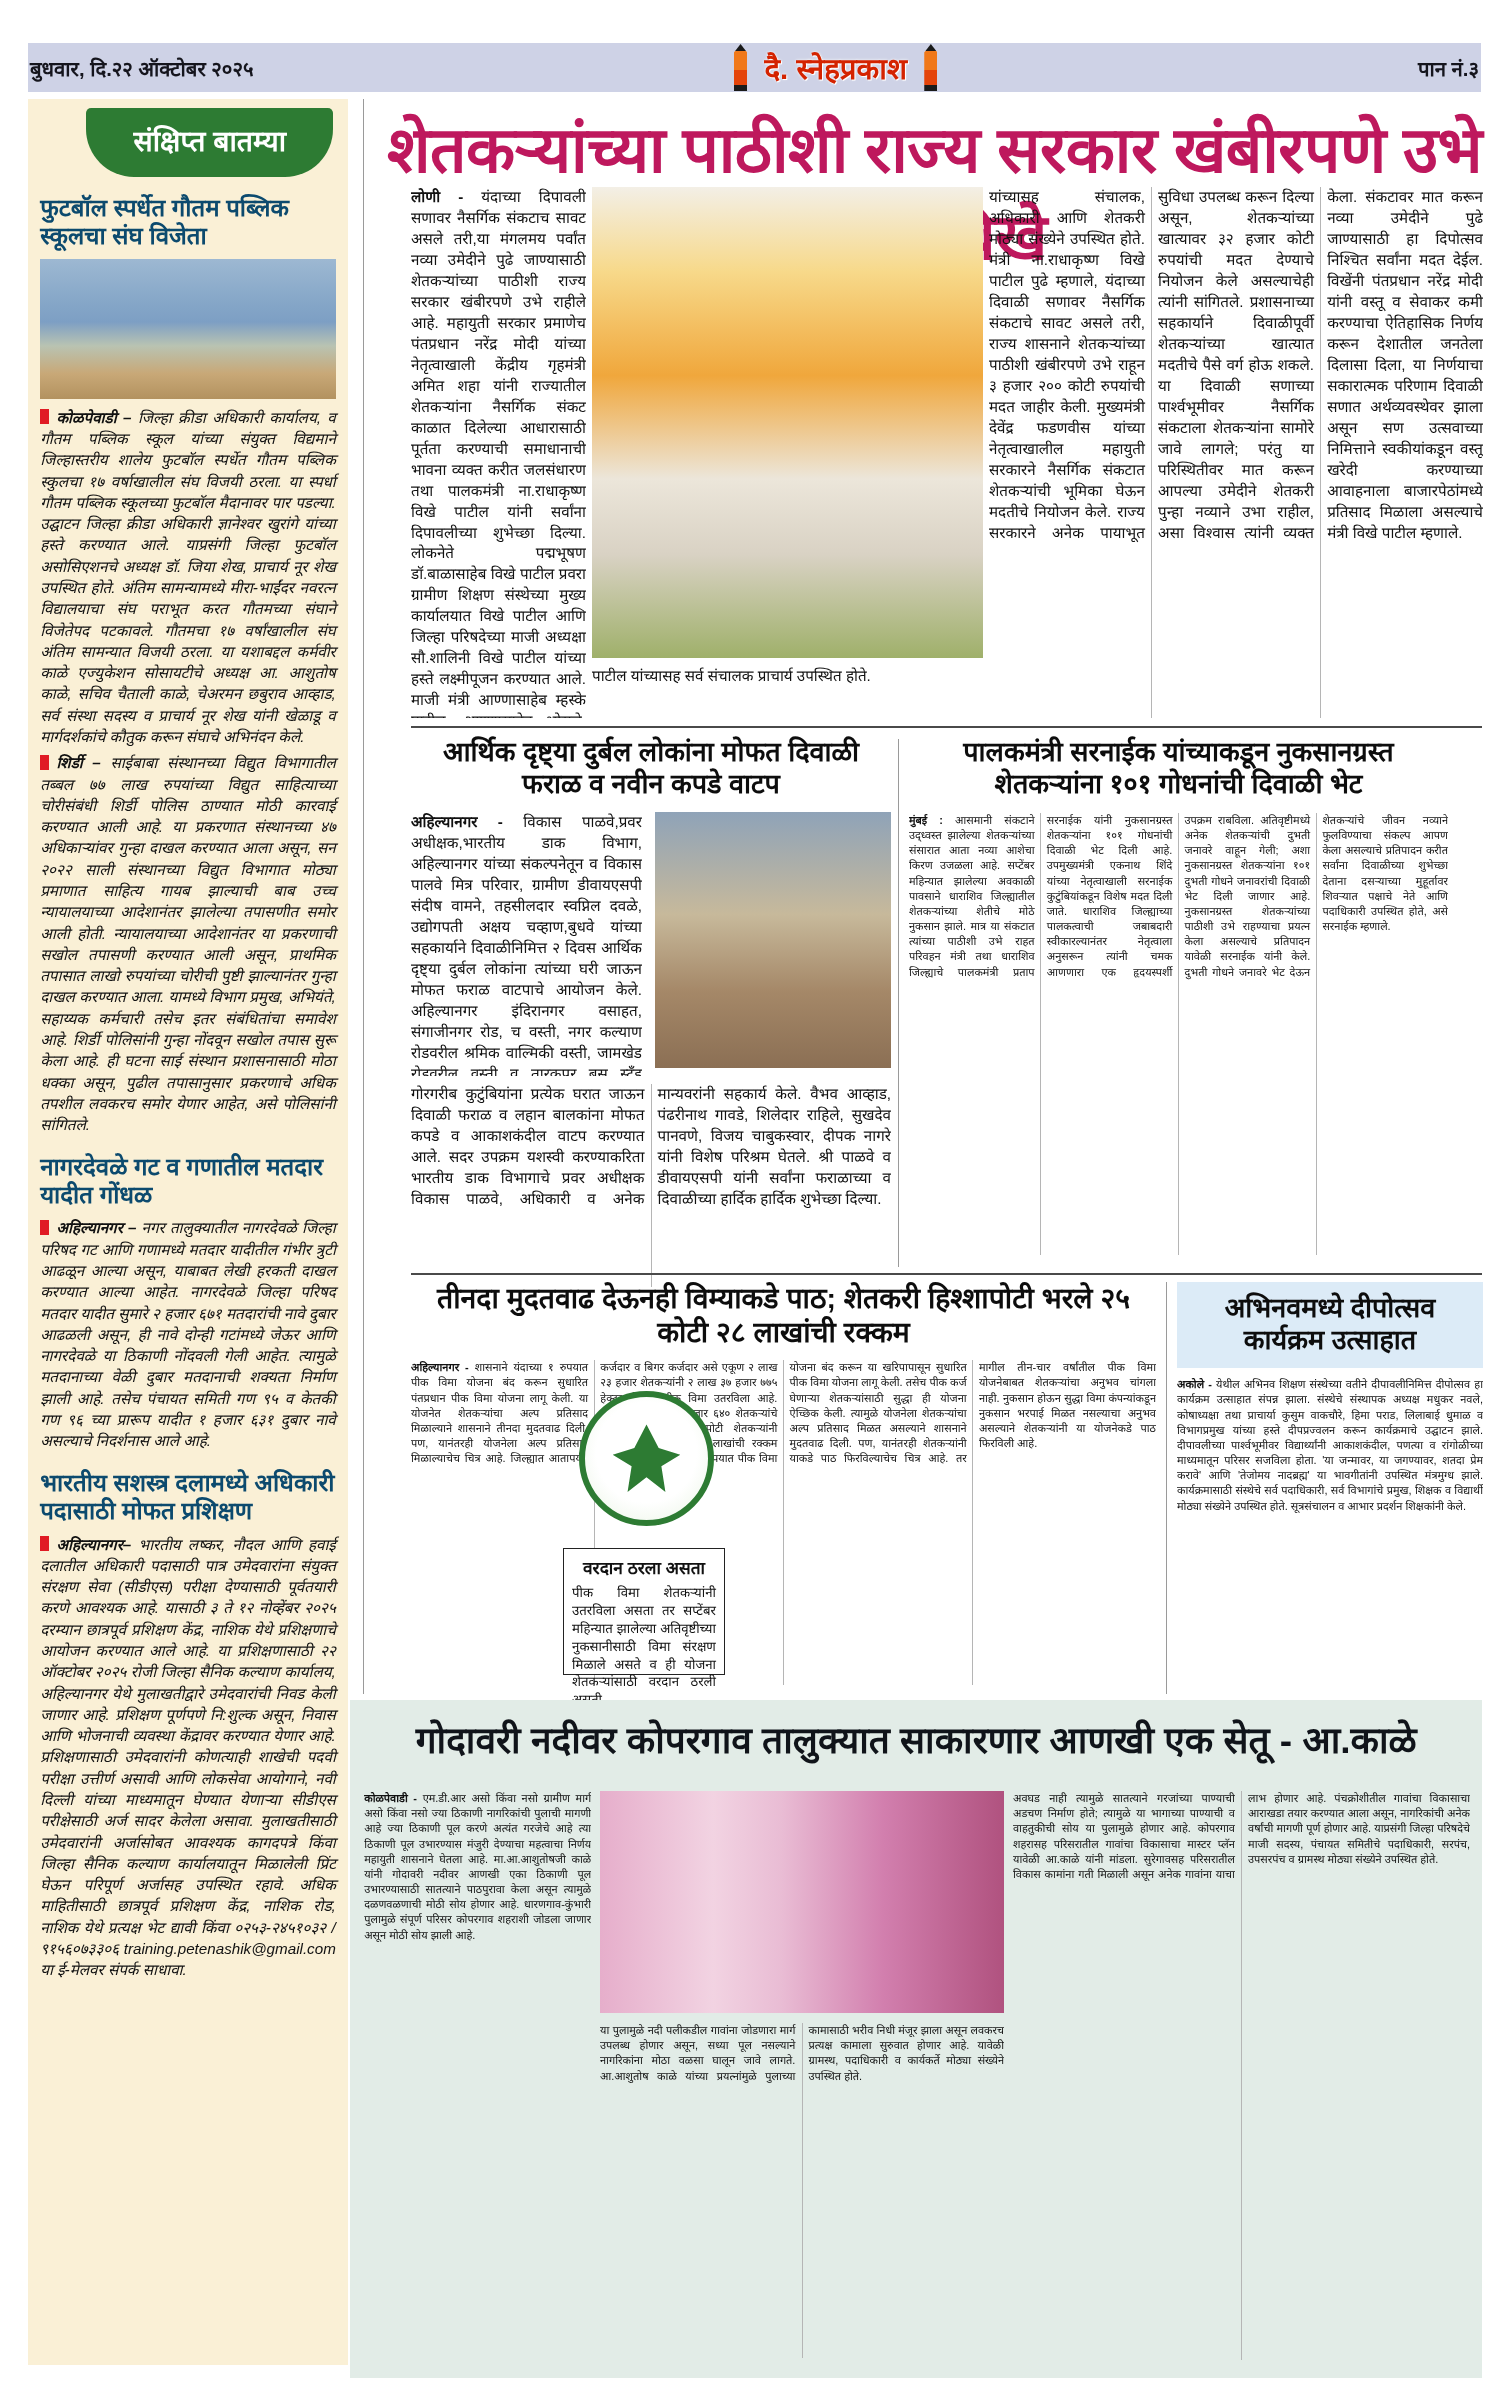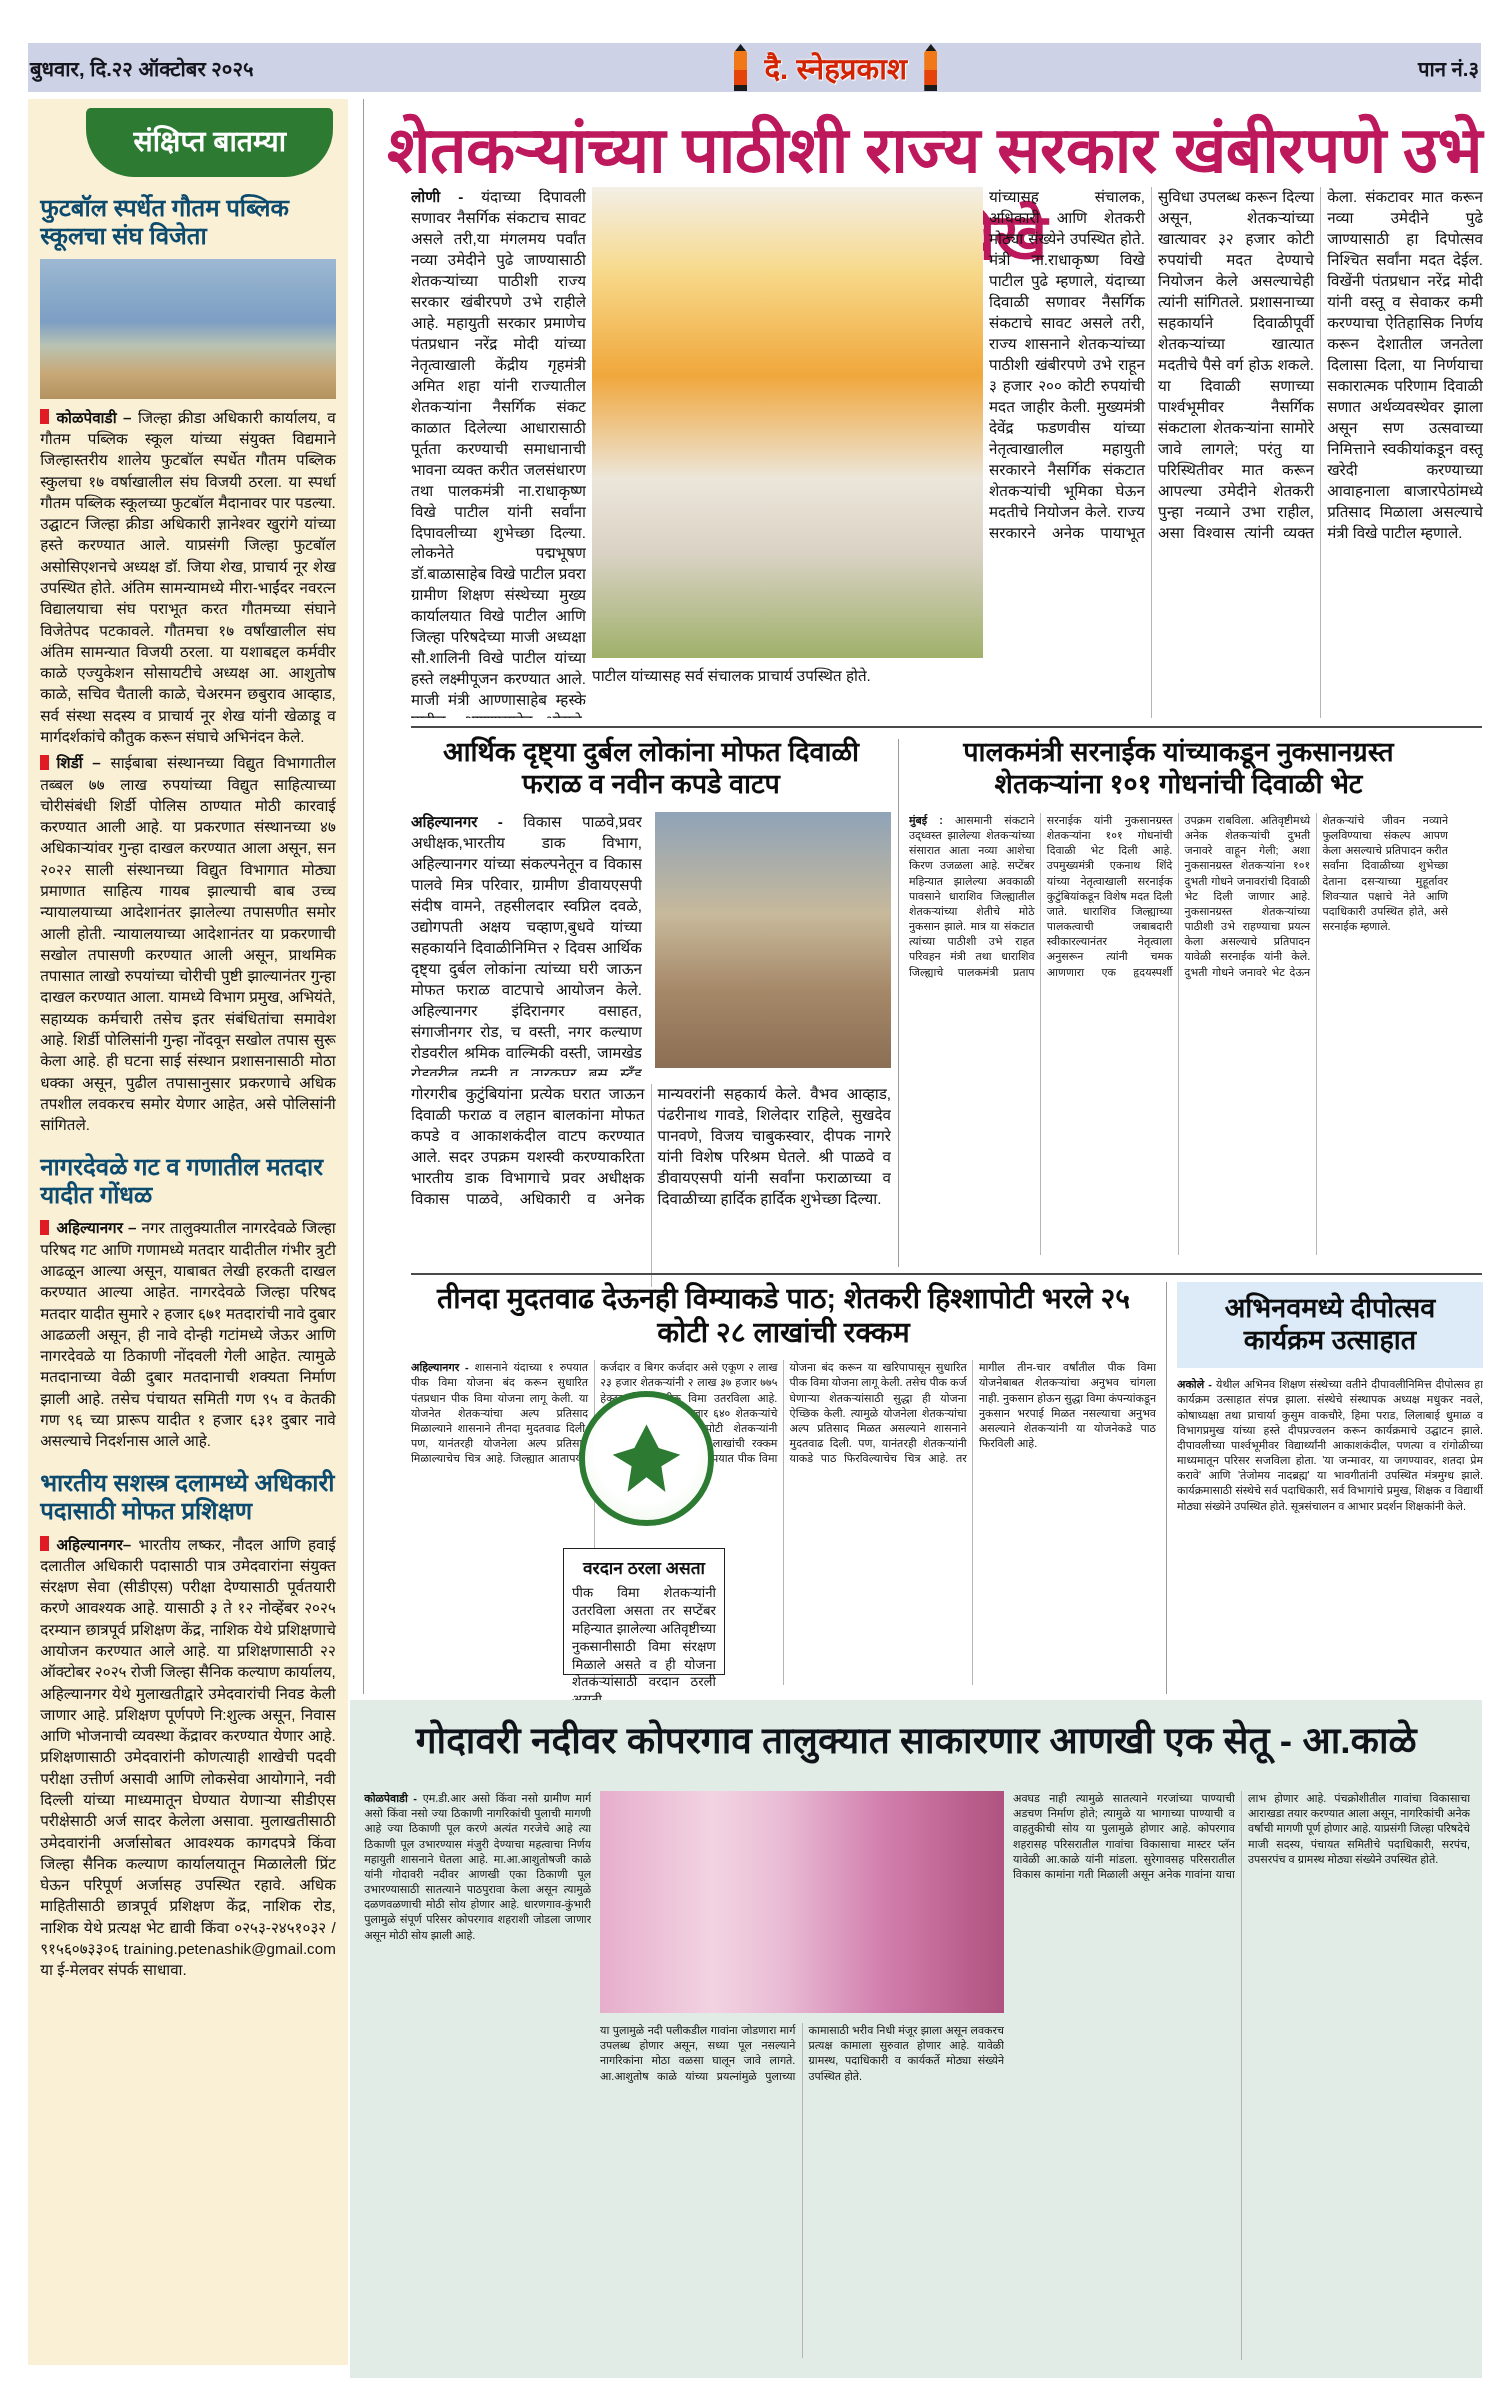--- a/index.html
+++ b/index.html
@@ -15,21 +15,21 @@
   .rocket{width:13.2px;height:47px;background:linear-gradient(180deg,#1a1a1a 0 14%,#f07818 14% 55%,#e4440a 55% 88%,#1a1a1a 88%);
           clip-path:polygon(50% 0,100% 18%,100% 100%,0 100%,0 18%);}
   
   .left-col{left:28px;top:99px;width:320px;height:2266px;background:#faf0d6;
             padding:9.1px 12.2px;box-sizing:border-box;}
   .banner{margin-left:46px;width:239px;background:#2d7b33;color:#fff;text-align:center;
           font-size:28.4px;font-weight:bold;padding:13.2px 4.1px 17.3px;border-radius:5.1px 5.1px 48px 48px;}
   .brief-h{font-size:24px;line-height:1.16;font-weight:bold;color:#0c4a6e;margin:17.3px 0 9.1px;}
   .brief-photo{width:100%;height:140px;margin:3px 0 8.1px;
       background:linear-gradient(180deg,#9db8d2 0%,#86a7c8 30%,#7d9fc4 45%,#b9c3b2 62%,#c8a877 82%,#b3925f 100%);}
-  .brief-body{font-size:15.2px;line-height:1.4;text-align:justify;margin:0 0 5.1px;}
+  .brief-body{font-size:15.2px;line-height:1.4;text-align:justify;margin:0 0 5.1px;font-style:italic;}
   .bullet{display:inline-block;width:9.1px;height:15.2px;background:#e01b24;margin-right:7.1px;vertical-align:-1.5px;}
   .dateline{font-weight:bold;}
   
   .vrule{width:1px;background:#9a9a9a;}
   .hrule{height:1.5px;background:#4a4a4a;}
   
   .main-headline{left:386px;top:104px;width:1097px;text-align:center;font-size:64px;
                  font-weight:800;color:#be185d;letter-spacing:-0.5px;}
   .body-txt{font-size:15.2px;line-height:1.38;text-align:justify;overflow:hidden;}
   .cols2{column-count:2;column-gap:13.2px;column-rule:0.5px solid #b5b5b5;}

